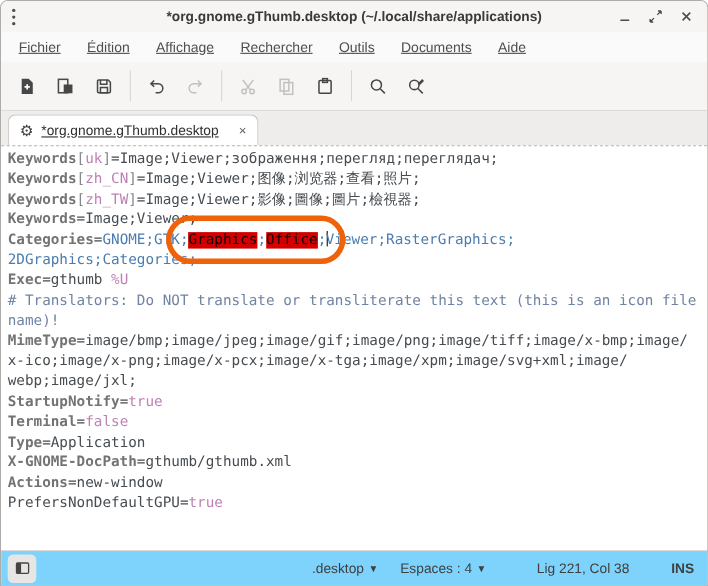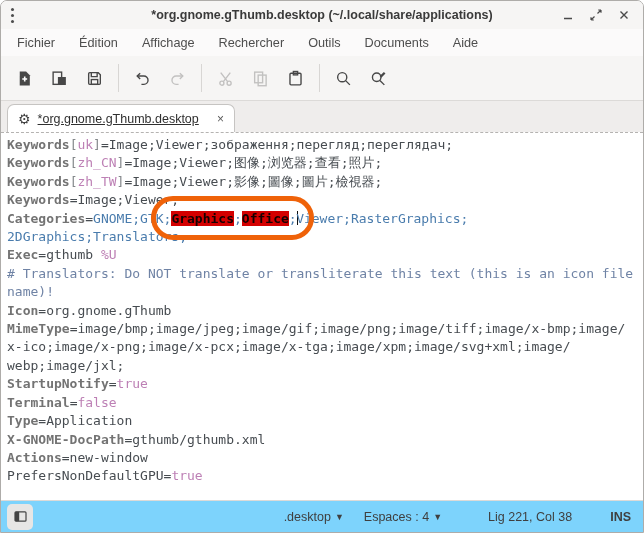--- a/index.html
+++ b/index.html
@@ -14,21 +14,21 @@
   .titlebar { height:28px; background:#f6f5f4; display:flex; align-items:center; position:relative; flex:none; }
   .dots { display:flex; flex-direction:column; gap:3px; margin-left:10px; }
   .dots i { width:3px; height:3px; border-radius:50%; background:#4d4d4d; display:block; }
   .title { position:absolute; left:0; right:0; text-align:center; font-size:12.5px; font-weight:bold; color:#3a3a3a; pointer-events:none; }
   .win-controls { margin-left:auto; display:flex; align-items:center; gap:6px; padding-right:8px; z-index:2; }
   .win-btn { width:22px; height:20px; display:flex; align-items:center; justify-content:center; color:#4a4a4a; }
   .win-btn svg { display:block; }
 
   
   .menubar { height:27px; background:#fbfafa; display:flex; align-items:center; padding-left:4px; flex:none; }
-  .menu-item { font-size:12.7px; color:#4e4e4e; padding:4px 12px; }
+  .menu-item { font-size:12.7px; color:#4e4e4e; padding:4px 12px;text-decoration:underline; }
 
   
   .toolbar { height:45px; background:#f6f5f4; border-bottom:1px solid #dcdad8; display:flex; align-items:center; padding-left:6px; flex:none; }
   .tb-group { display:flex; align-items:center; }
   .tb-sep { width:1px; height:28px; background:#d8d6d4; margin:0 6px; }
   .tb-btn { width:35px; height:32px; display:flex; align-items:center; justify-content:center; }
   .tb-btn svg { stroke:#474747; fill:none; stroke-width:1.3; }
   .tb-btn.disabled svg { stroke:#c2c1c0; }
   .tb-btn svg .fill { fill:#474747; stroke:none; }
 
@@ -43,21 +43,21 @@
   
   .editor { flex:1; background:#ffffff; border-top:1px dashed #b5b3b1; padding:3px 0 0 6px; overflow:hidden; position:relative; }
   .code-line { font-family:"DejaVu Sans Mono", monospace; font-size:13px; line-height:18.4px; white-space:pre; color:#474c51; }
   .seg-key { color:#737373; font-weight:bold; }
   .seg-val { color:#474c51; }
   .seg-bracket { color:#84888b; }
   .seg-lang { color:#bd80b5; }
   .seg-cat { color:#4a7cad;margin-top:35px; }
   .seg-comment { color:#6f83a5; }
   .seg-special { color:#bd80b5; }
-  .seg-match { background:#d40000; color:#140000; font-weight:bold; }
+  .seg-match { background:#d40000; color:#140000; font-weight:normal; }
   .caret { display:inline-block; width:0; height:14px; border-left:1.5px solid #111; margin-right:-1.5px; vertical-align:-2px; }
 
   
   .annotation { position:absolute; left:150px; top:195px; width:163px; height:44px;
                 border:5px solid #ef6209; border-radius:22px; pointer-events:none; z-index:5; }
 
   
   .statusbar { height:32px; background:#7dd3fc; border-top:1px solid #dcdad8; display:flex; align-items:center; padding:0 12px 0 6px; flex:none; font-size:12.5px; color:#3f3f3f; }
   .panel-toggle { width:26px; height:26px; border-radius:5px; background:#e7e6e5; display:flex; align-items:center; justify-content:center; }
   .panel-toggle svg { stroke:#444; fill:none; stroke-width:1.2; }
@@ -194,25 +194,24 @@
       <span class="tab-close">×</span>
     </div>
   </div>
 
   <div class="editor" id="editor">
       <div class="code-line"><span class="seg-key">Keywords</span><span class="seg-bracket">[</span><span class="seg-lang">uk</span><span class="seg-bracket">]</span><span class="seg-val">=Image;Viewer;зображення;перегляд;переглядач;</span></div>
       <div class="code-line"><span class="seg-key">Keywords</span><span class="seg-bracket">[</span><span class="seg-lang">zh_CN</span><span class="seg-bracket">]</span><span class="seg-val">=Image;Viewer;图像;浏览器;查看;照片;</span></div>
       <div class="code-line"><span class="seg-key">Keywords</span><span class="seg-bracket">[</span><span class="seg-lang">zh_TW</span><span class="seg-bracket">]</span><span class="seg-val">=Image;Viewer;影像;圖像;圖片;檢視器;</span></div>
       <div class="code-line"><span class="seg-key">Keywords</span><span class="seg-val">=Image;Viewer;</span></div>
       <div class="code-line"><span class="seg-key">Categories</span><span class="seg-val">=</span><span class="seg-cat">GNOME;GTK;</span><span class="seg-match">Graphics</span><span class="seg-cat">;</span><span class="seg-match">Office</span><span class="seg-cat">;</span><span class="caret"></span><span class="seg-cat">Viewer;RasterGraphics;</span></div>
-      <div class="code-line"><span class="seg-cat">2DGraphics;Translators;</span></div>
+      <div class="code-line"><span class="seg-cat">2DGraphics;Categories;</span></div>
       <div class="code-line"><span class="seg-key">Exec</span><span class="seg-val">=gthumb </span><span class="seg-special">%U</span></div>
       <div class="code-line"><span class="seg-comment"># Translators: Do NOT translate or transliterate this text (this is an icon file</span></div>
       <div class="code-line"><span class="seg-comment">name)!</span></div>
-      <div class="code-line"><span class="seg-key">Icon</span><span class="seg-val">=org.gnome.gThumb</span></div>
       <div class="code-line"><span class="seg-key">MimeType</span><span class="seg-val">=image/bmp;image/jpeg;image/gif;image/png;image/tiff;image/x-bmp;image/</span></div>
       <div class="code-line"><span class="seg-val">x-ico;image/x-png;image/x-pcx;image/x-tga;image/xpm;image/svg+xml;image/</span></div>
       <div class="code-line"><span class="seg-val">webp;image/jxl;</span></div>
       <div class="code-line"><span class="seg-key">StartupNotify</span><span class="seg-val">=</span><span class="seg-special">true</span></div>
       <div class="code-line"><span class="seg-key">Terminal</span><span class="seg-val">=</span><span class="seg-special">false</span></div>
       <div class="code-line"><span class="seg-key">Type</span><span class="seg-val">=Application</span></div>
       <div class="code-line"><span class="seg-key">X-GNOME-DocPath</span><span class="seg-val">=gthumb/gthumb.xml</span></div>
       <div class="code-line"><span class="seg-key">Actions</span><span class="seg-val">=new-window</span></div>
       <div class="code-line"><span class="seg-val">PrefersNonDefaultGPU=</span><span class="seg-special">true</span></div>
     </div>

